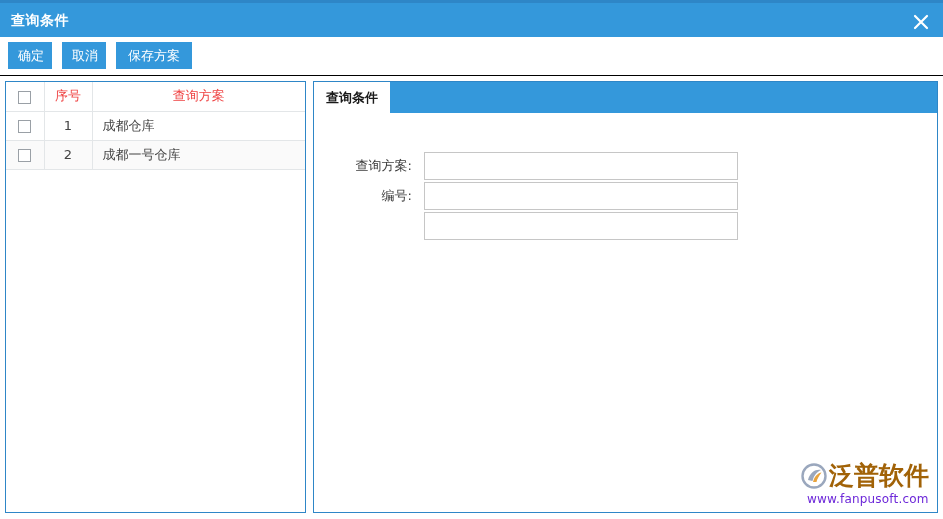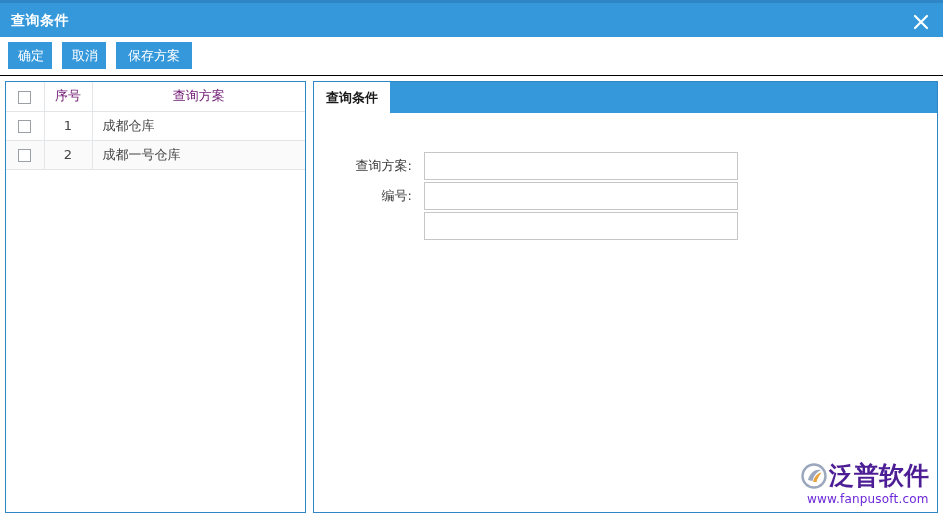--- a/index.html
+++ b/index.html
@@ -99,21 +99,21 @@
     height: 29px;
     padding: 0;
     box-sizing: border-box;
   }
   #scheme-table th:last-child, #scheme-table td:last-child {
     border-right: none;
   }
   #scheme-table thead th {
     background: #ffffff;
     text-align: center;
-    color: #701a75;
+    color: #ef4444;
   }
   .col-check { width: 38px; text-align: center; }
   .col-seq   { width: 48px; text-align: center; }
   .col-name  { text-align: left; padding-left: 10px !important; }
   tr.row-alt td { background: #fafafa; }
   .cbx {
     display: inline-block;
     width: 13px;
     height: 13px;
     border: 1px solid #9aa0a6;
@@ -210,21 +210,21 @@
   #wm-main {
     position: absolute;
     left: 0; top: 0;
     height: 30px;
     display: flex;
     align-items: center;
   }
   #wm-text {
     font-size: 25px;
     font-weight: bold;
-    color: #4c1d95;
+    color: #a16207;
     letter-spacing: 0px;
     line-height: 30px;
   }
   #wm-url {
     position: absolute;
     left: 6px;
     top: 31px;
     font-size: 12px;
     color: #6d28d9;
     font-family: "DejaVu Sans", "Liberation Sans", sans-serif;

